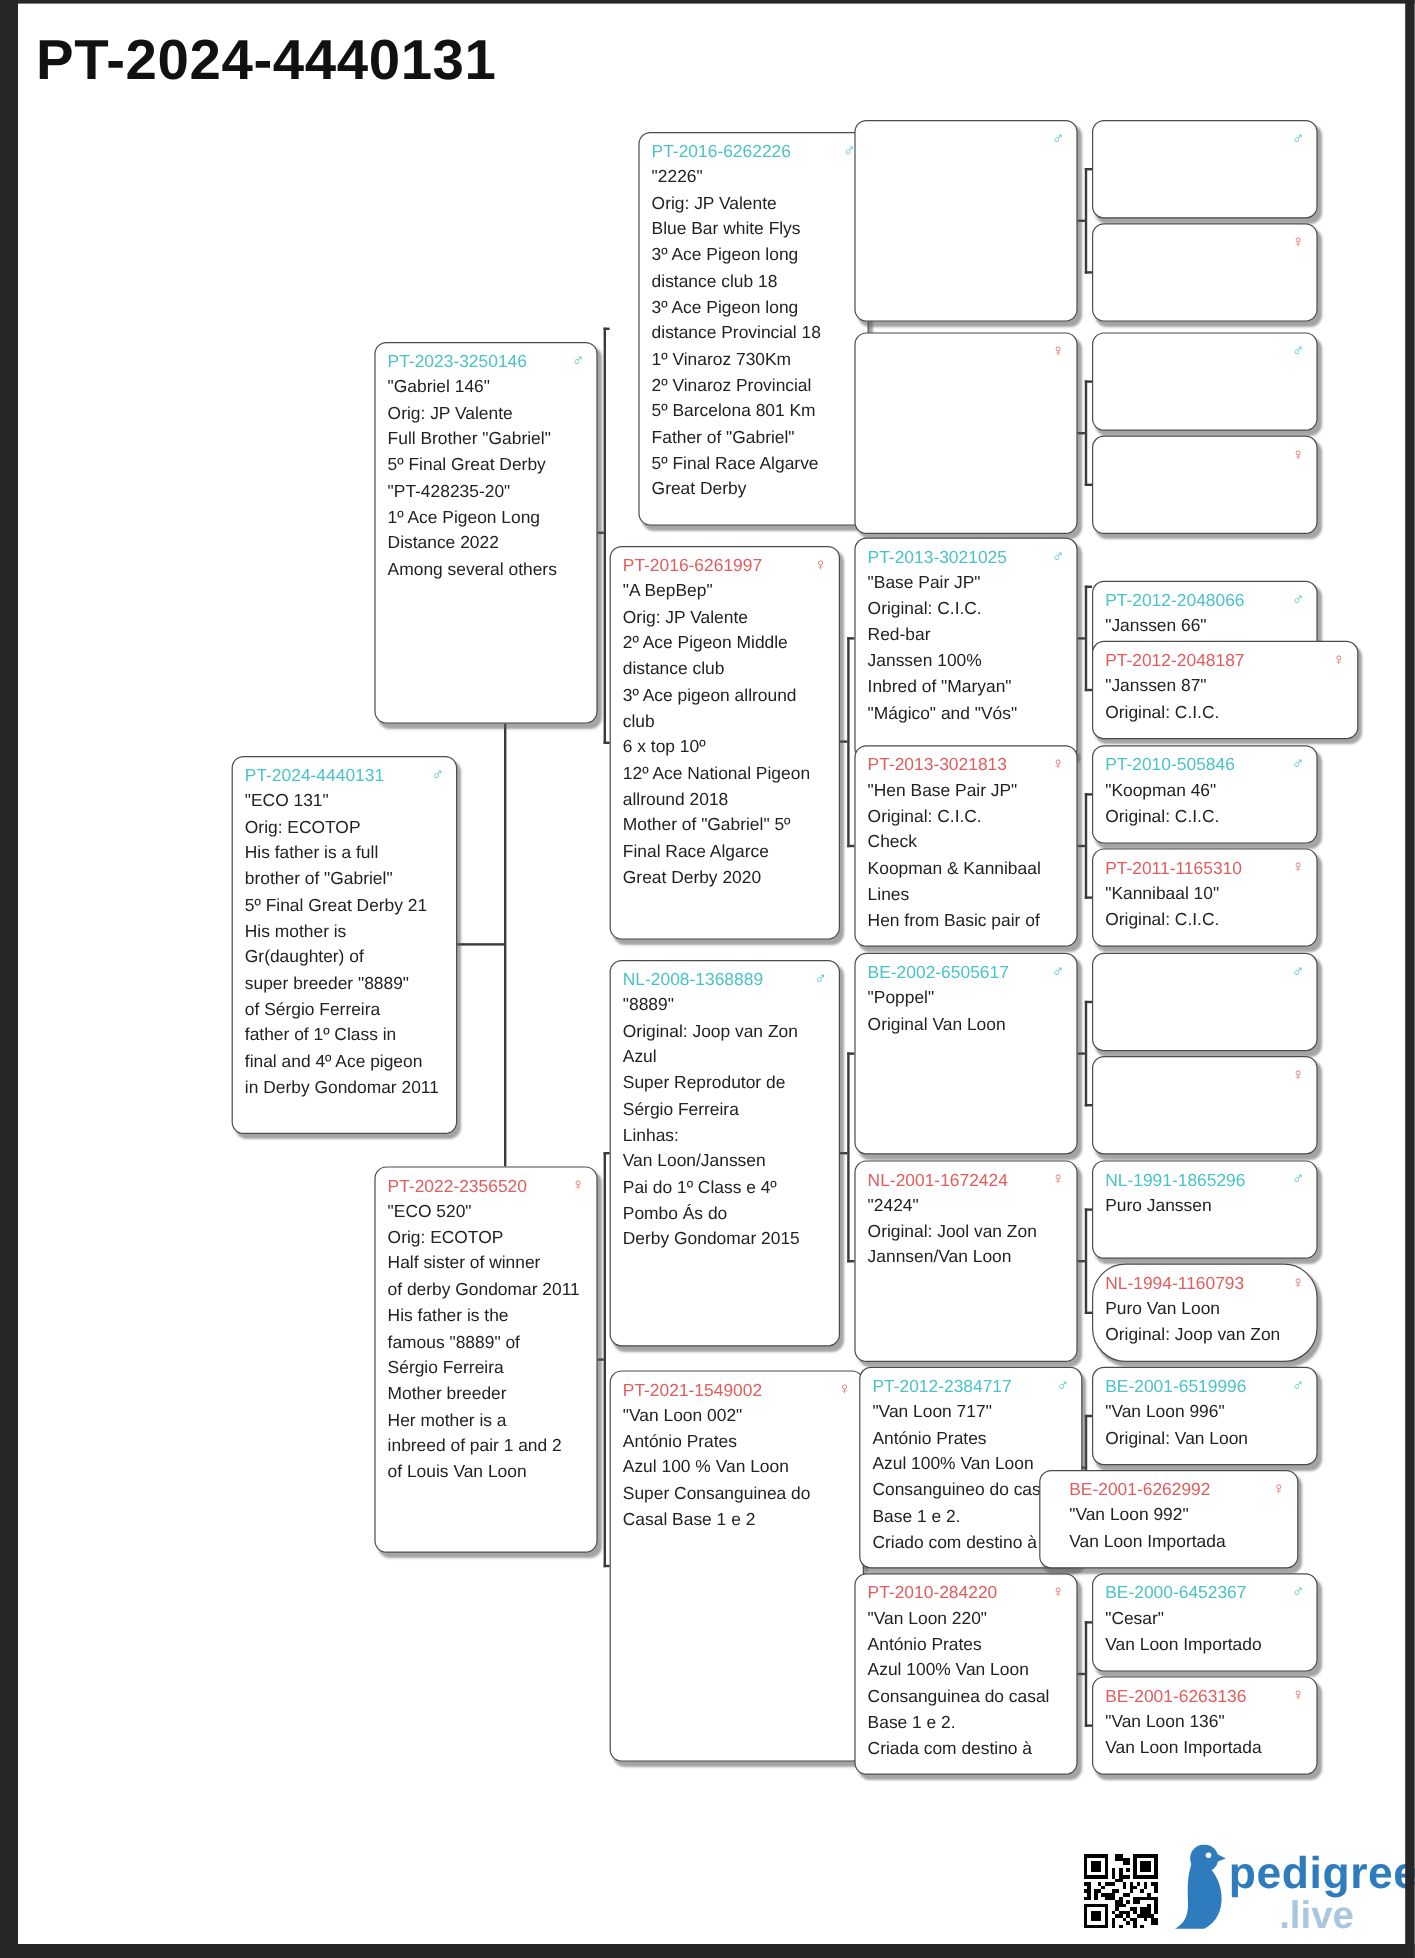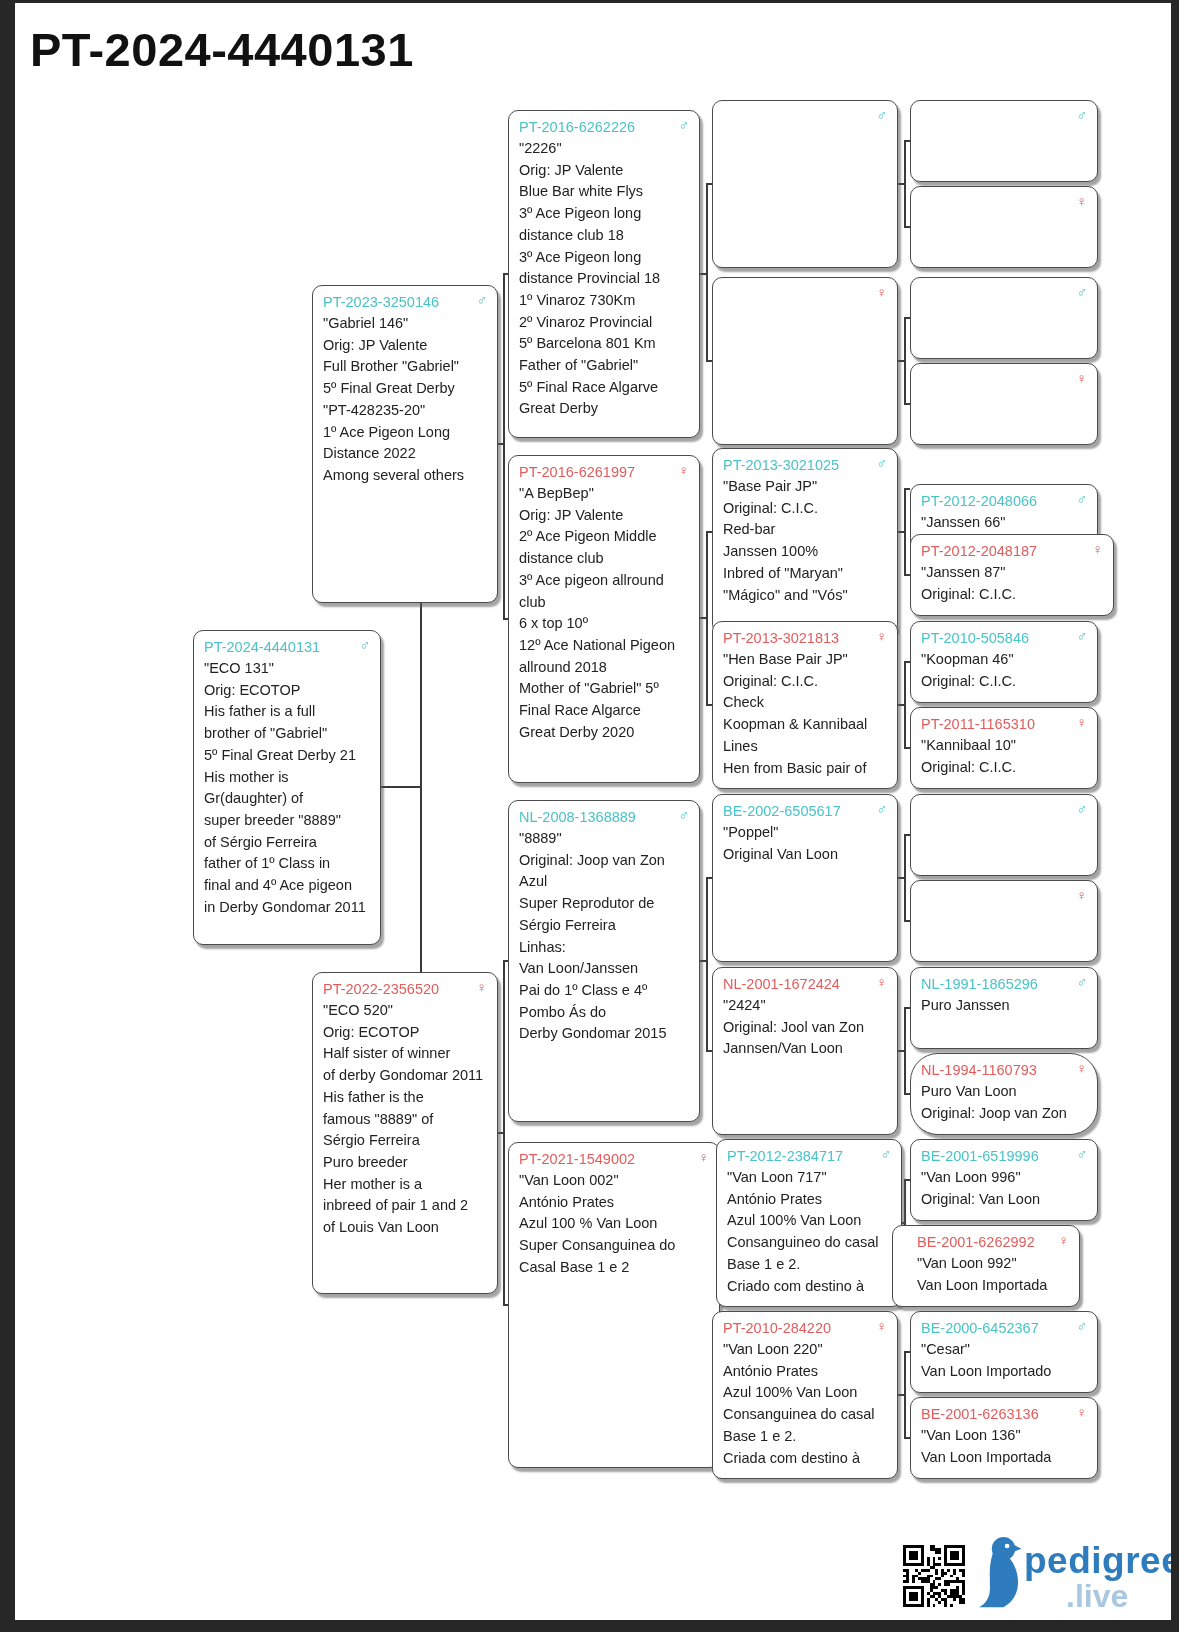--- a/index.html
+++ b/index.html
@@ -154,27 +154,27 @@
         <span class="sex">♀</span>
       </div>
       <div class="box-body">
         <div class="bline">"ECO 520"</div>
         <div class="bline">Orig: ECOTOP</div>
         <div class="bline">Half sister of winner</div>
         <div class="bline">of derby Gondomar 2011</div>
         <div class="bline">His father is the</div>
         <div class="bline">famous "8889" of</div>
         <div class="bline">Sérgio Ferreira</div>
-        <div class="bline">Puro breeder</div>
+        <div class="bline">Mother breeder</div>
         <div class="bline">Her mother is a</div>
         <div class="bline">inbreed of pair 1 and 2</div>
         <div class="bline">of Louis Van Loon</div>
       </div>
     </div>
-    <div class="pbox male" style="left: 508px; top: 110px; width: 192px; height: 328px;">
+    <div class="pbox male" style="left: 532px; top: 110px; width: 192px; height: 328px;">
       <div class="box-head">
         <span class="ring">PT-2016-6262226</span>
         <span class="sex">♂</span>
       </div>
       <div class="box-body">
         <div class="bline">"2226"</div>
         <div class="bline">Orig: JP Valente</div>
         <div class="bline">Blue Bar white Flys</div>
         <div class="bline">3º Ace Pigeon long</div>
         <div class="bline">distance club 18</div>
@@ -361,21 +361,21 @@
     <div class="pbox male" style="left: 910px; top: 448px; width: 188px; height: 82px; margin-top: 36px;">
       <div class="box-head">
         <span class="ring">PT-2012-2048066</span>
         <span class="sex">♂</span>
       </div>
       <div class="box-body">
         <div class="bline">"Janssen 66"</div>
         <div class="bline">Original:C.I.C.</div>
       </div>
     </div>
-    <div class="pbox female" style="left: 910px; top: 534px; width: 204px; height: 82px;">
+    <div class="pbox female" style="left: 910px; top: 534px; width: 222px; height: 82px;">
       <div class="box-head">
         <span class="ring">PT-2012-2048187</span>
         <span class="sex">♀</span>
       </div>
       <div class="box-body">
         <div class="bline">"Janssen 87"</div>
         <div class="bline">Original: C.I.C.</div>
       </div>
     </div>
     <div class="pbox male" style="left: 910px; top: 621px; width: 188px; height: 82px;">
@@ -434,21 +434,21 @@
     <div class="pbox male" style="left: 910px; top: 1139px; width: 188px; height: 82px;">
       <div class="box-head">
         <span class="ring">BE-2001-6519996</span>
         <span class="sex">♂</span>
       </div>
       <div class="box-body">
         <div class="bline">"Van Loon 996"</div>
         <div class="bline">Original: Van Loon</div>
       </div>
     </div>
-    <div class="pbox female" style="left: 892px; top: 1225px; width: 188px; height: 82px; padding-left: 24px;">
+    <div class="pbox female" style="left: 866px; top: 1225px; width: 216px; height: 82px; padding-left: 24px;">
       <div class="box-head">
         <span class="ring">BE-2001-6262992</span>
         <span class="sex">♀</span>
       </div>
       <div class="box-body">
         <div class="bline">"Van Loon 992"</div>
         <div class="bline">Van Loon Importada</div>
       </div>
     </div>
     <div class="pbox male" style="left: 910px; top: 1311px; width: 188px; height: 82px;">

